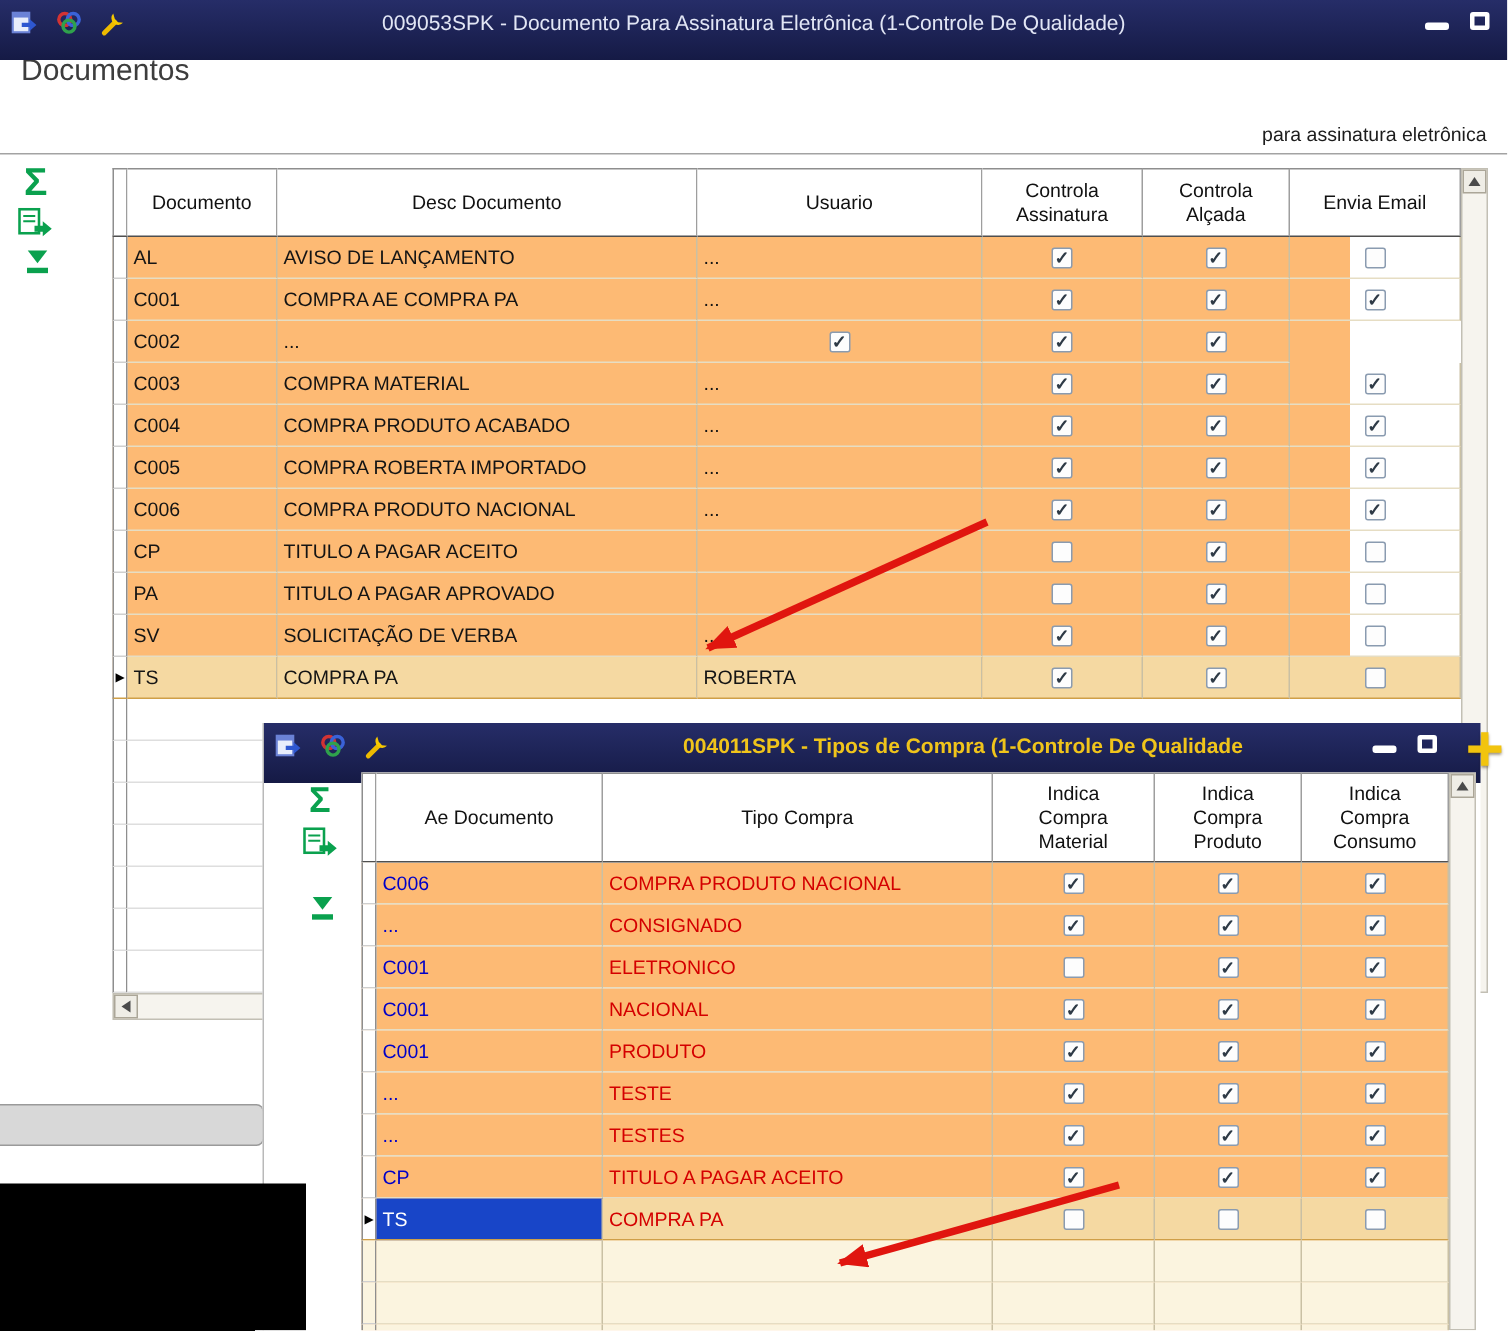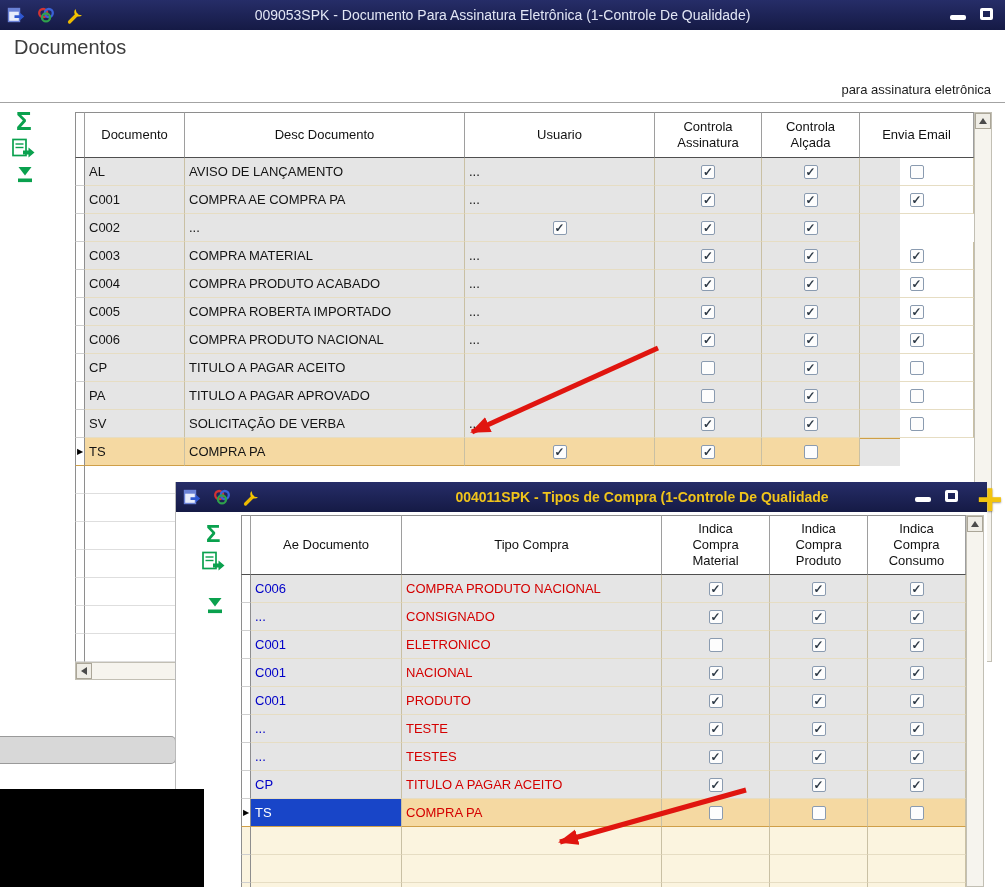--- a/index.html
+++ b/index.html
@@ -1,21 +1,21 @@
 <!DOCTYPE html>
 <html><head>
 <meta charset="utf-8">
 <style>
   *{box-sizing:border-box}
   html,body{margin:0;padding:0;background:#fff}
   .stage{position:relative;width:1005px;height:887px;overflow:hidden;background:#fff;
          font-family:"Liberation Sans",sans-serif}
 
   
-  .titlebar{position:absolute;height:30px;background:linear-gradient(#262d68,#151a45);overflow:hidden}
+  .titlebar{position:absolute;height:40px;background:linear-gradient(#262d68,#151a45);overflow:hidden}
   .tb1{left:0;top:0;width:1005px;z-index:2}
   .tb-title{line-height:30px;text-align:center;font-size:14px;white-space:nowrap;overflow:hidden}
   .tb-title.t1{color:#e2e6f5}
   .tb-title.t2{color:#f0c41b;font-weight:bold;padding-left:120px}
   .tb-icons{position:absolute;left:6px;top:4px;display:flex;gap:10px;align-items:center;height:22px}
   .tbi{display:block;width:20px;height:20px}
   .tb-btns{position:absolute;top:8px;display:flex;gap:14px;align-items:center}
   .tb1 .tb-btns{right:12px}
   .glyph-min{display:block;width:16px;height:5px;background:#fff;border-radius:2px;margin-top:6px}
   .glyph-max{display:block;width:13px;height:12px;border:3px solid #fff;border-radius:2px}
@@ -34,21 +34,21 @@
   .ghead{display:grid}
   .gc1{grid-template-columns:10px 100px 280px 190px 107px 98px 114px}
   .gc2{grid-template-columns:10px 151px 260px 108px 98px 98px}
   .hc{background:#fff;border-top:1px solid #8e8e8e;border-right:1px solid #9e9e9e;border-bottom:1px solid #4f4f4f;
       display:flex;align-items:center;justify-content:center;text-align:center;font-size:13px;color:#111;
       white-space:pre-line;line-height:1.25;overflow:hidden}
   .grid1 .hc{height:46px}
   .grid2 .hc{height:60px}
   .hc.ind{border-left:1px solid #8e8e8e}
 
-  .row{display:grid;height:28px;background:#e5e5e5}
+  .row{display:grid;height:28px;background:#fdba74}
   .cell{display:flex;align-items:center;font-size:13px;color:#141414;
         border-right:1px solid #c9c0a4;border-bottom:1px solid #e6ddc3;overflow:hidden}
   .cell.txt{padding-left:4px;white-space:nowrap}
   .cell.ind{background:#fff;border-left:1px solid #8e8e8e;border-right:1px solid #8e8e8e;
             border-bottom:1px solid #cfcfcf;justify-content:center;padding:0;font-size:8px;color:#000}
   .cbcell{justify-content:center}
   .cb{width:14px;height:14px;border:1px solid #8a9bb0;border-radius:2px;background:#fdfdfd;
       display:flex;align-items:center;justify-content:center;font-size:12px;font-weight:bold;color:#2e3a46;line-height:1}
   .blue{color:#0000c8}
   .red{color:#d40000}
@@ -304,20 +304,21 @@
             <div class="cb on">✓</div>
           </div>
           <div class="cell cbcell">
             <div class="cb"></div>
           </div>
         </div>
         <div class="row gc1 sel1">
           <div class="cell ind">▶</div>
           <div class="cell txt">TS</div>
           <div class="cell txt">COMPRA PA</div>
+          <div class="cell txt">ROBERTA</div>
           <div class="cell cbcell">
             <div class="cb on">✓</div>
           </div>
           <div class="cell cbcell">
             <div class="cb on">✓</div>
           </div>
           <div class="cell cbcell">
             <div class="cb"></div>
           </div>
         </div>

